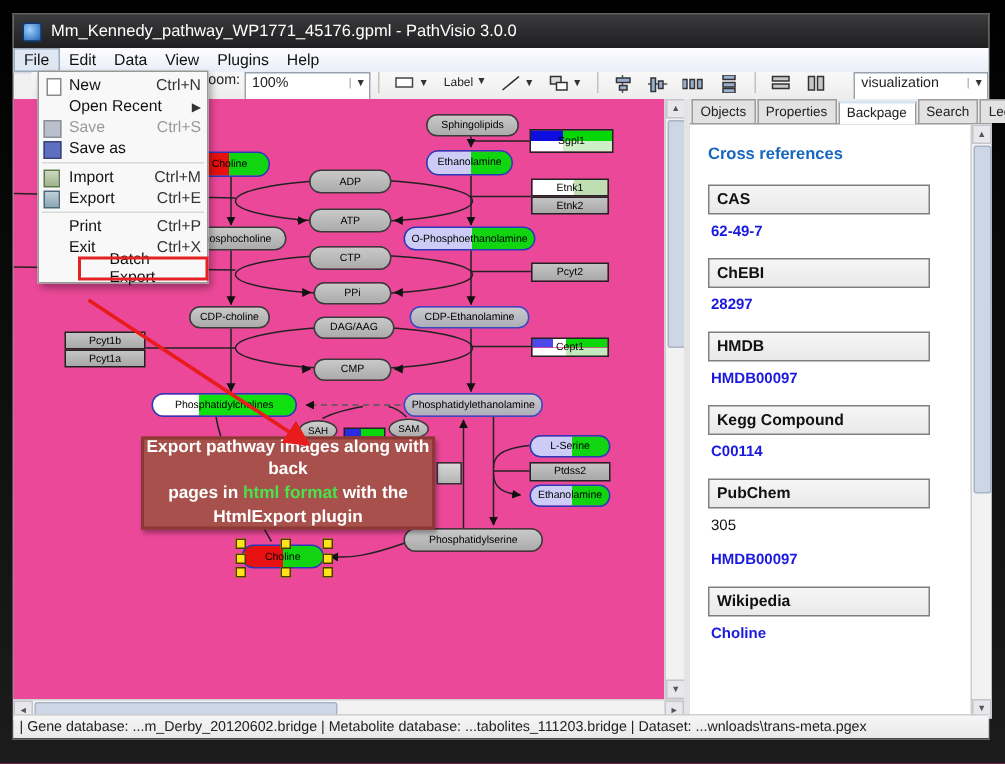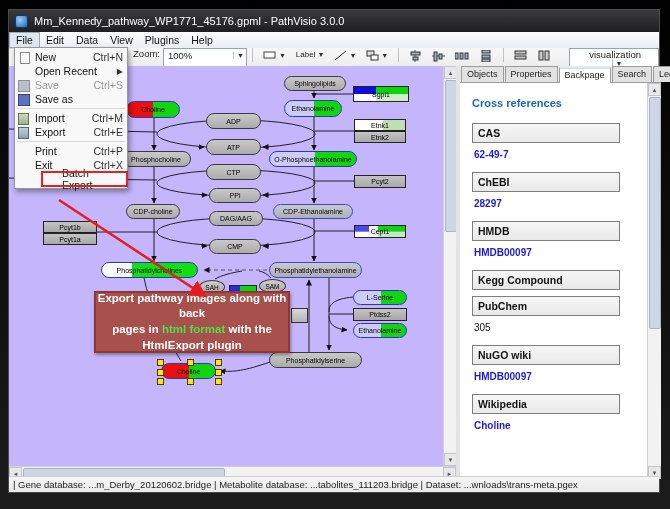--- a/index.html
+++ b/index.html
@@ -13,28 +13,28 @@
   .menubar{position:absolute;left:0;top:22px;right:0;height:16px;background:linear-gradient(#fdfdfe,#e9eef8);border-bottom:1px solid #d4d8e0;display:flex;align-items:center;font-size:10.5px;}
   .menu-item{padding:1px 6px;color:#111;}
   .menu-item.open{border:1px solid #9ab;background:#dfe7f2;}
   
   .toolbar{position:absolute;left:12px;top:38px;right:0;height:18px;background:linear-gradient(#f8f8f8,#ededed);border-bottom:1px solid #c9c9c9;display:flex;align-items:flex-start;font-size:9.5px;color:#222;}
   .tb-spacer{width:112px;}
   .tb-label{margin:0 3px;}
   .combo{background:#fff;border:1px solid #9aa3ad;height:13px;display:flex;align-items:center;padding:0 2px 16px 4px;font-size:9.5px;}
   .combo .arrow{margin-left:4px;font-size:7px;color:#333;border-left:1px solid #bbb;padding-left:3px;}
   .zoom-combo{width:78px;justify-content:space-between;}
-  .viz-combo{width:84px;justify-content:space-between;margin-left:14px;flex-direction:column;}
+  .viz-combo{width:84px;justify-content:space-between;margin-left:14px;}
   .tb-sep{width:1px;height:14px;background:#c2c2c2;margin:0 5px;}
   .tb-btn{display:flex;align-items:center;padding:1px 3px;margin:0 1px;border:1px solid transparent;}
   .tb-btn svg{display:block;}
   .tb-dd{font-size:7px;margin-left:2px;color:#333;}
   
   .main{position:absolute;left:0;top:56px;right:0;bottom:15px;}
-  .canvas{position:absolute;left:0;top:0;width:434px;height:400px;background:#c4b5fd;overflow:hidden;}
+  .canvas{position:absolute;left:0;top:0;width:434px;height:400px;background:#ec4899;overflow:hidden;}
   .canvas svg.lines{position:absolute;left:0;top:0;z-index:1;}
   
   .vscroll{position:absolute;width:13px;background:#f2f2f2;border-left:1px solid #d0d0d0;}
   .hscroll{position:absolute;height:13px;background:#f2f2f2;border-top:1px solid #d0d0d0;}
   .scroll-btn{position:absolute;width:13px;height:13px;background:#e8e8ec;border:1px solid #c2c6cc;box-sizing:border-box;color:#555;font-size:6px;display:flex;align-items:center;justify-content:center;}
   .thumb{position:absolute;background:#cdd6e4;border:1px solid #a8b4c6;border-radius:2px;}
   
   .node{position:absolute;z-index:2;display:flex;align-items:center;justify-content:center;font-size:7px;color:#000;box-sizing:border-box;white-space:nowrap;}
   .pill-gray{background:linear-gradient(#c9c9c9,#ababab);border:1px solid #3a3a3a;border-radius:9px;}
   .pill-grayblue{background:linear-gradient(#c9c9cf,#aeaeb8);border:1px solid #3b49c0;border-radius:9px;}
@@ -61,21 +61,21 @@
   .xref-heading{color:#1766be;font-weight:bold;font-size:11px;margin:6px 0 14px;}
   .xref-section{margin-bottom:4px;}
   .xref-box{border:1px solid #7e7e7e;background:linear-gradient(#f6f6f6,#e9e9e9);font-weight:bold;font-size:10.5px;color:#111;padding:3px 5px;width:148px;box-sizing:border-box;margin-bottom:6px;}
   .xref-val{font-size:10px;margin:0 0 12px 2px;color:#111;}
   .xref-val.link{color:#1a1adf;font-weight:bold;}
   .expr-heading{font-weight:bold;font-size:11px;color:#111;margin-top:10px;}
   .panel-scroll{position:absolute;right:0;top:17px;width:13px;bottom:0;background:#f2f2f2;border-left:1px solid #d0d0d0;}
   
   .statusbar{position:absolute;left:0;right:0;bottom:0;height:15px;background:linear-gradient(#f6f6f6,#e9e9e9);border-top:1px solid #cfcfcf;font-size:9.5px;color:#222;display:flex;align-items:center;padding-left:4px;}
   
-  .filemenu{position:absolute;left:5px;top:37px;width:112px;background:#f8f8f8;border:1px solid #979797;box-shadow:2px 3px 5px rgba(0,0,0,.35);z-index:70;font-size:10.5px;padding:2px 0;}
+  .filemenu{position:absolute;left:16px;top:37px;width:112px;background:#f8f8f8;border:1px solid #979797;box-shadow:2px 3px 5px rgba(0,0,0,.35);z-index:70;font-size:10.5px;padding:2px 0;}
   .fm-row{display:flex;align-items:center;height:14px;padding:0 4px 0 3px;color:#111;position:relative;}
   .fm-icon{width:12px;height:11px;margin-right:5px;flex:0 0 12px;}
   .ic-new{background:#fff;border:1px solid #8a8a8a;width:8px;height:10px;margin-left:2px;}
   .ic-open{background:linear-gradient(#ffd978,#e8b43c);border:1px solid #a87e1e;width:11px;height:8px;margin-top:2px;border-radius:1px;}
   .ic-save{background:#b9c0cc;border:1px solid #8a8f98;width:10px;height:10px;}
   .ic-saveas{background:#5f6fc0;border:1px solid #39437c;width:10px;height:10px;}
   .ic-import{background:linear-gradient(#cdd8c2,#9db48b);border:1px solid #5d7a4a;width:9px;height:10px;}
   .ic-export{background:linear-gradient(#c2cfd8,#8ba6b4);border:1px solid #4a6a7a;width:9px;height:10px;}
   .fm-label{flex:1;}
   .fm-short{color:#333;margin-left:8px;}
@@ -308,27 +308,27 @@
             <div class="xref-section">
               <div class="xref-box">ChEBI</div>
               <div class="xref-val link">28297</div>
             </div>
             <div class="xref-section">
               <div class="xref-box">HMDB</div>
               <div class="xref-val link">HMDB00097</div>
             </div>
             <div class="xref-section">
               <div class="xref-box">Kegg Compound</div>
+              <div class="xref-val link">C00114</div>
             </div>
             <div class="xref-section">
               <div class="xref-box">PubChem</div>
               <div class="xref-val">305</div>
             </div>
             <div class="xref-section">
-              <div class="xref-box">NuGO wiki</div>
               <div class="xref-val link">HMDB00097</div>
             </div>
             <div class="xref-section">
               <div class="xref-box">Wikipedia</div>
               <div class="xref-val link">Choline</div>
             </div>
           </div>
       </div>
       <div class="panel-scroll">
         <span class="scroll-btn" style="top:0;">▲</span>

